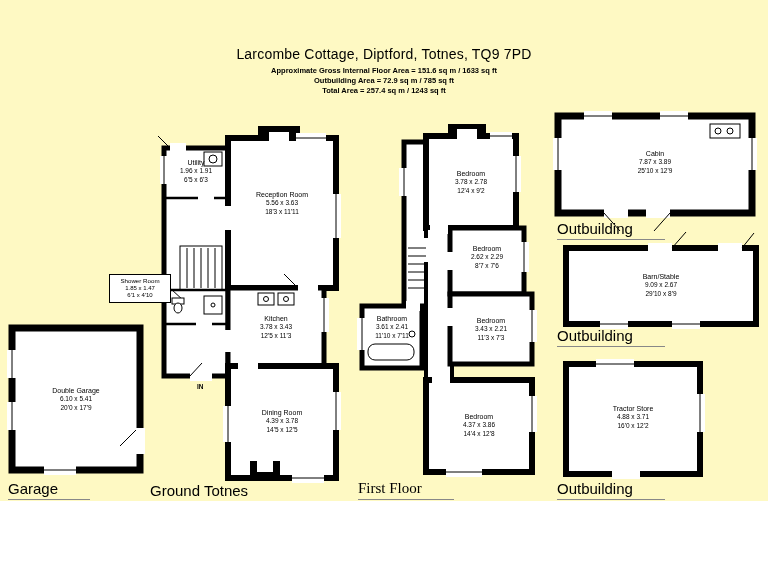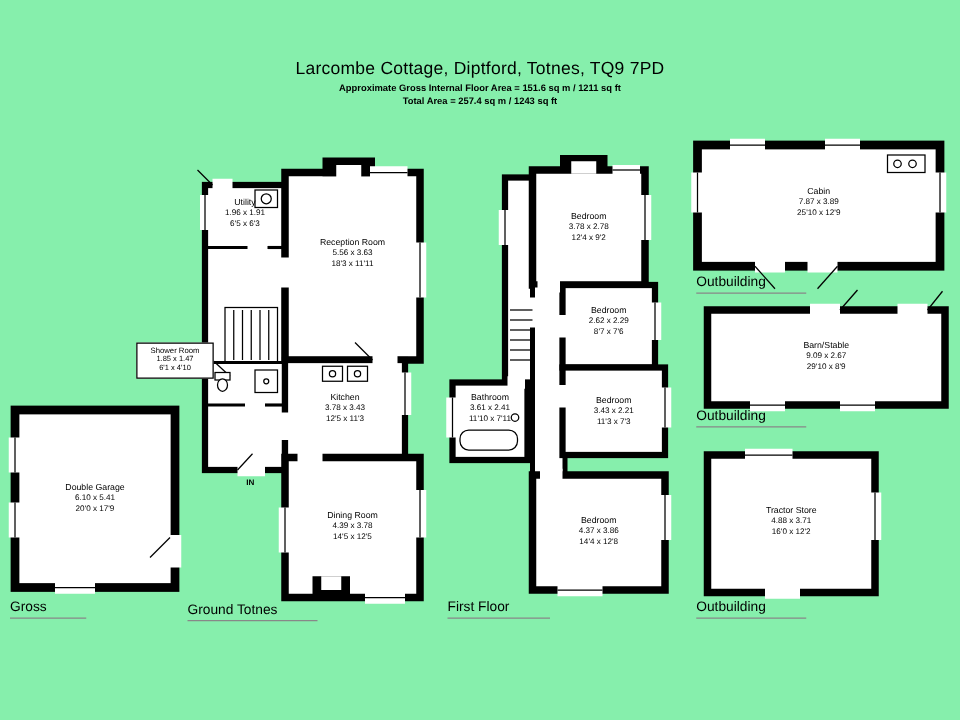--- a/index.html
+++ b/index.html
@@ -1,57 +1,58 @@
 <!DOCTYPE html>
 <html><head>
 <meta charset="utf-8">
 <style>
   * { margin:0; padding:0; box-sizing:border-box; }
   html,body { background:#fff; }
   .canvas {
-    position:relative; width:768px; height:576px; background:#86efac;
+    position:relative; width:768px; height:501px; background:#fef9c3;
     font-family:"Liberation Sans","DejaVu Sans",sans-serif; color:#000;
     overflow:hidden;
   }
   .title {
     position:absolute; top:46px; left:0; width:100%；
     text-align:center;
   }
   .title { position:absolute; top:46px; left:0; width:100%; text-align:center; font-size:14px; letter-spacing:.2px; }
   .area-lines { position:absolute; top:66px; left:0; width:100%; text-align:center; font-size:7.5px; font-weight:700; line-height:1.3; }
   .plan-svg { position:absolute; left:0; top:0; }
   .room-label {
     position:absolute; transform:translate(-50%,-50%);
     text-align:center; white-space:nowrap; line-height:1.3; z-index:2;
   }
   .room-label .rn { display:block; font-size:7px; }
   .room-label .rd { display:block; font-size:6.5px; }
   .section-label {
-    position:absolute; font-size:11px; color:#000;
+    position:absolute; font-size:15px; color:#000;
     border-bottom:1px solid #888; padding:0 32px 2px 0; z-index:2;
   }
   .shower-box {
     position:absolute; left:109px; top:274px; width:62px;
     border:1px solid #000; background:#fff; text-align:center;
     padding:2px 1px; line-height:1.25; z-index:2;
   }
   .shower-box .rn { display:block; font-size:6.2px; }
   .shower-box .rd { display:block; font-size:6px; }
   .footer { position:absolute; top:506px; left:0; width:100%; text-align:center; font-size:7.5px; color:#111; }
   .in-marker { position:absolute; left:197px; top:383px; font-size:6.5px; font-weight:700; z-index:2; }
 </style>
 </head>
 <body>
 
 <div class="canvas">
 
   <div class="title">Larcombe Cottage, Diptford, Totnes, TQ9 7PD</div>
 
   <div class="area-lines">
-    <div>Approximate Gross Internal Floor Area = 151.6 sq m / 1211 sq ft</div>
+    <div>Approximate Gross Internal Floor Area = 151.6 sq m / 1633 sq ft</div>
+    <div>Outbuilding Area = 72.9 sq m / 785 sq ft</div>
     <div>Total Area = 257.4 sq m / 1243 sq ft</div>
   </div>
 
   <svg class="plan-svg" width="768" height="576" viewBox="0 0 768 576">
 
     <g>
       <rect x="12" y="328" width="128" height="142" fill="#fff" stroke="#000" stroke-width="7"></rect>
       <g fill="#fff">
         <rect x="7" y="350" width="10" height="28"></rect>
         <rect x="7" y="402" width="10" height="28"></rect>
@@ -323,21 +324,21 @@
   </div>
 
   <div class="room-label" style="left:633px;top:417px;">
     <span class="rn">Tractor Store</span>
     <span class="rd">4.88 x 3.71</span>
     <span class="rd">16'0 x 12'2</span>
   </div>
 
   <div class="in-marker">IN</div>
 
-  <div class="section-label" style="left:8px;top:480px;">Gross</div>
+  <div class="section-label" style="left:8px;top:480px;">Garage</div>
   <div class="section-label" style="left:150px;top:482px;">Ground Totnes</div>
-  <div class="section-label" style="left:358px;top:480px;">First Floor</div>
+  <div class="section-label" style="left:358px;top:480px;font-family:Liberation Serif, serif;">First Floor</div>
   <div class="section-label" style="left:557px;top:220px;">Outbuilding</div>
   <div class="section-label" style="left:557px;top:327px;">Outbuilding</div>
   <div class="section-label" style="left:557px;top:480px;">Outbuilding</div>
 
 
 </div>
 
 </body></html>

